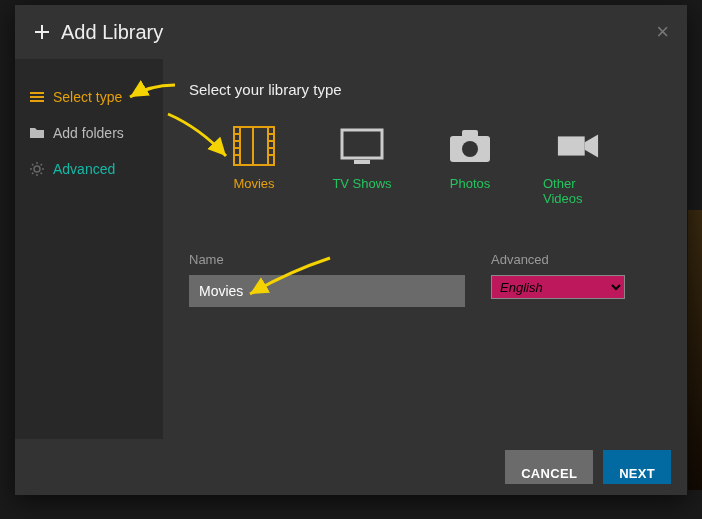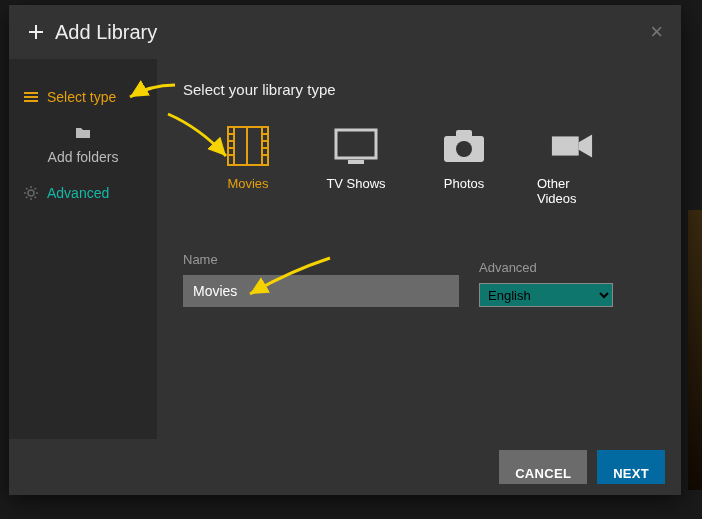--- a/index.html
+++ b/index.html
@@ -1,20 +1,20 @@
 <!DOCTYPE html>
 <html><head>
 <meta charset="utf-8">
 <style>
 * { margin: 0; padding: 0; box-sizing: border-box; font-family: "Helvetica Neue", Arial, sans-serif; }
 body { background: #1a1a1a; width: 702px; height: 519px; overflow: hidden; position: relative; }
 
 .modal {
   position: absolute;
-  left: 9px; top: 5px;
+  left: 15px; top: 5px;
   width: 672px; height: 490px;
   background: #333333;
   box-shadow: 0 6px 24px rgba(0,0,0,0.6);
   display: flex; flex-direction: column;
 }
 .modal-header {
   height: 54px;
   display: flex; align-items: center;
   padding: 0 18px;
   color: #eee;
@@ -29,46 +29,46 @@
   background: #282828;
   padding-top: 20px;
 }
 .sidebar-item {
   display: flex; align-items: center; gap: 8px;
   padding: 10px 14px;
   font-size: 14px;
   cursor: pointer;
 }
 .sidebar-item.active { color: #e5a00d; }
-.sidebar-item.normal { color: #bbb; flex-direction: column; }
+.sidebar-item.normal { color: #bbb; }
 .sidebar-item.muted { color: #14b8a6; }
 .sidebar-item .ic { width: 16px; display: inline-flex; }
 
 .content { flex: 1; padding: 22px 26px 16px 26px; color: #eee; }
 .content h2 { font-size: 15px; font-weight: 400; margin-bottom: 28px; color: #eee; }
 
 .type-row { display: flex; gap: 38px; margin-bottom: 46px; padding-left: 30px; }
 .type-item { width: 70px; display: flex; flex-direction: column; align-items: center; gap: 10px; cursor: pointer; }
 .type-item .icon-box { width: 44px; height: 40px; display: flex; align-items: center; justify-content: center; }
-.type-item .lbl { font-size: 13px; color: #ffffff; }
+.type-item .lbl { font-size: 13px; color: #22c55e; }
 .type-item.selected .lbl { color: #e5a00d; }
 
-.form-row { display: flex; gap: 20px; align-items: flex-end; }
+.form-row { display: flex; gap: 26px; }
 .field { display: flex; flex-direction: column; gap: 8px; }
 .field-label { font-size: 13px; color: #999; }
 .name-input {
   width: 276px; height: 32px;
   background: #6a6a6a; border: none;
   padding: 0 10px; color: #fff; font-size: 14px;
 }
 .name-input::placeholder { color: #ddd; }
 .lang-select {
   width: 134px; height: 24px;
-  background: #0f766e; border: 1px solid #888;
-  font-size: 13px; padding: 0 4px;
+  background: #be185d; border: 1px solid #888;
+  font-size: 13px; padding: 0 4px; font-style: italic;
 }
 
 .modal-footer {
   height: 56px;
   display: flex; align-items: center; justify-content: flex-end; gap: 10px;
   padding: 0 16px;
 }
 .btn {
   height: 34px; padding: 16px 16px;
   border: none; font-size: 13px; font-weight: 700;

